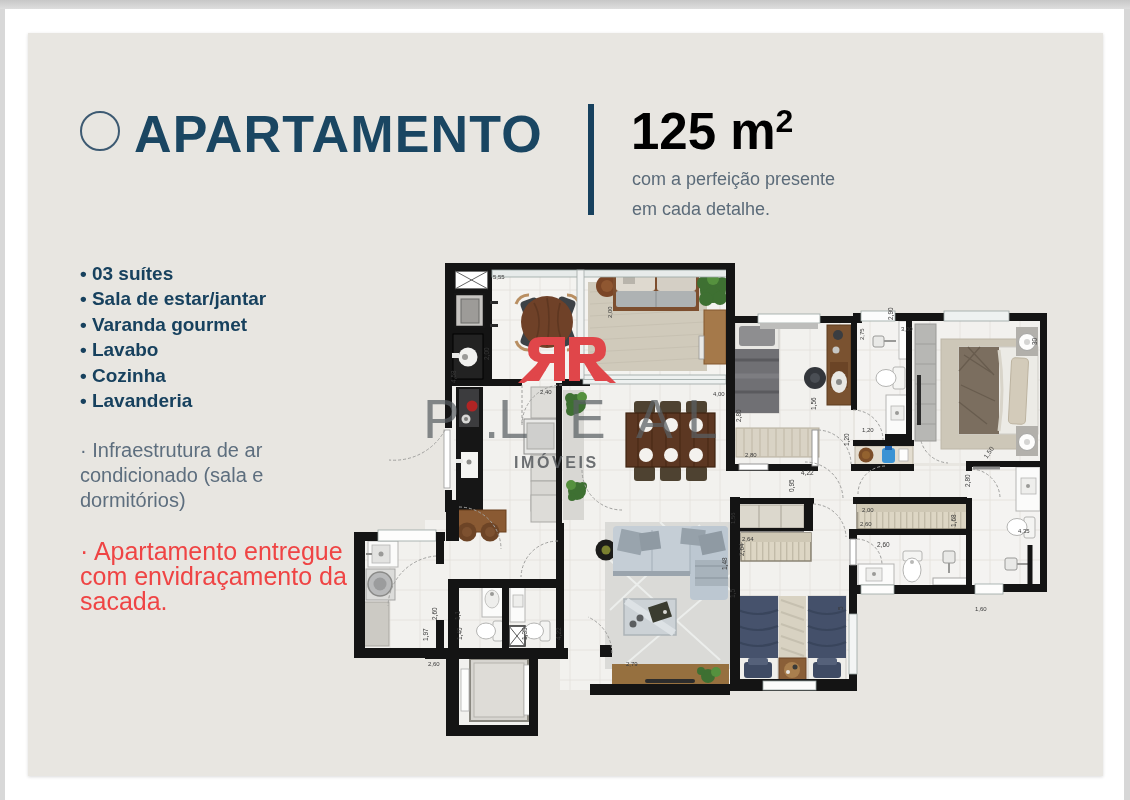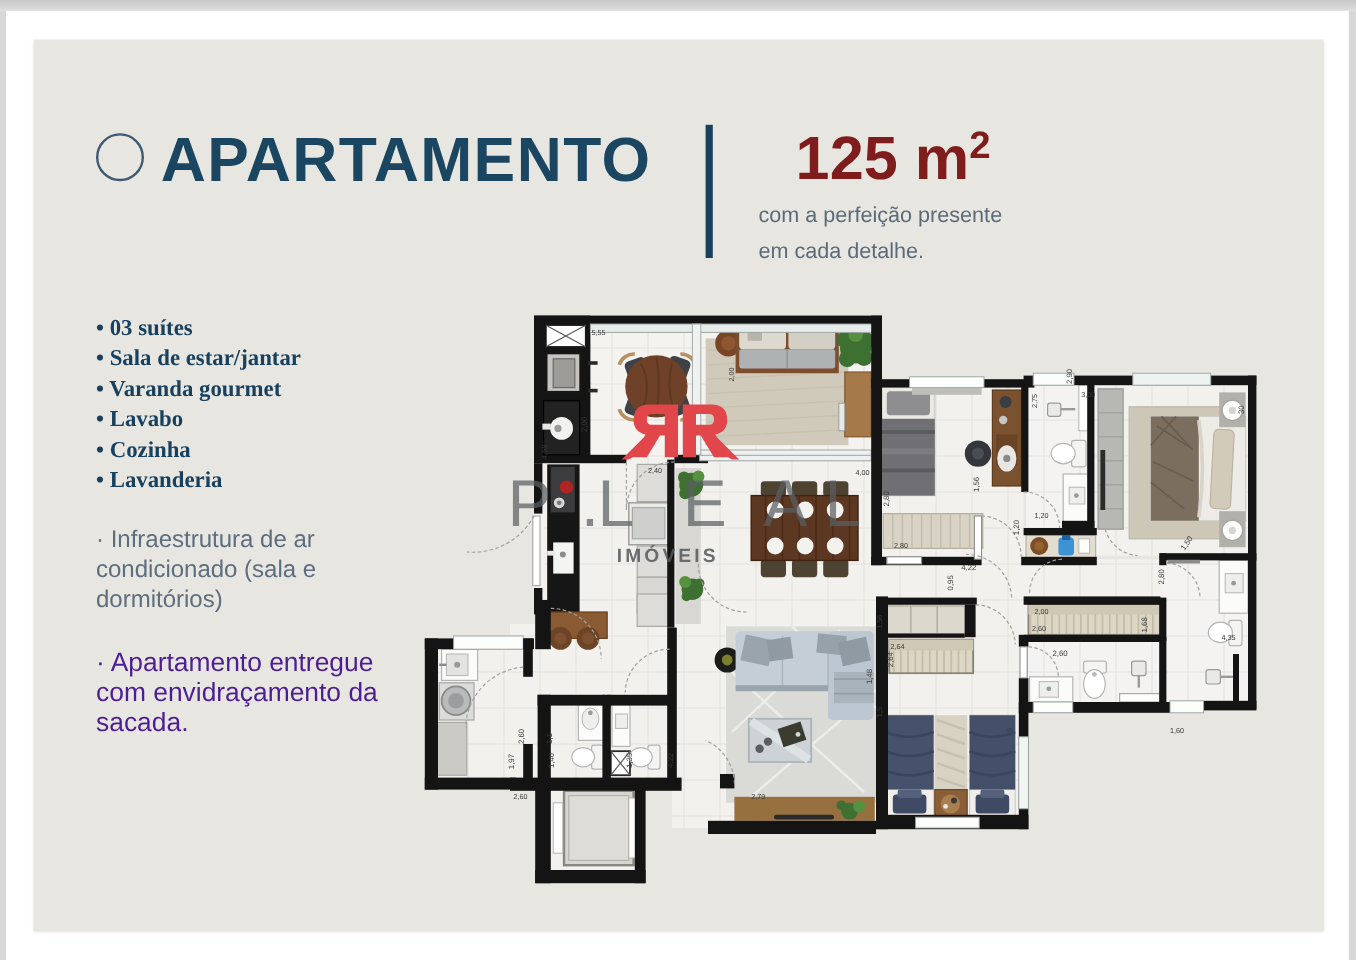--- a/index.html
+++ b/index.html
@@ -17,38 +17,38 @@
 <div class="abs" style="left:1124px;top:9px;width:6px;height:791px;background:#d7d7d7;"></div>
 
 <div class="abs" style="left:28px;top:33px;width:1075px;height:743px;background:#e8e6e1;box-shadow:0 1px 3px rgba(0,0,0,0.15);"></div>
 
 <div class="abs" style="left:80px;top:111px;width:36px;height:36px;border:2.5px solid #3d5a72;border-radius:50%;"></div>
 
 <div class="abs" style="left:134px;top:104px;font-size:52px;font-weight:bold;color:#1a4662;letter-spacing:1.2px;">APARTAMENTO</div>
 
 <div class="abs" style="left:588px;top:104px;width:6px;height:111px;background:#17415e;"></div>
 
-<div class="abs" style="left:631px;top:102px;font-size:51px;font-weight:bold;color:#7f1d1d;margin-left:32px;">125 m<span style="font-size:32px;vertical-align:17px;">2</span></div>
+<div class="abs" style="left:631px;top:102px;font-size:51px;font-weight:bold;color:#000000;">125 m<span style="font-size:32px;vertical-align:17px;">2</span></div>
 
 <div class="abs" style="left:632px;top:164px;font-size:18px;color:#5b6b79;line-height:30px;">com a perfeição presente<br>em cada detalhe.</div>
 
-<div class="abs" style="left:80px;top:261px;font-size:19px;font-weight:bold;color:#17415e;line-height:25.4px;font-family:Liberation Serif, serif;">
+<div class="abs" style="left:80px;top:261px;font-size:19px;font-weight:bold;color:#17415e;line-height:25.4px;">
 • 03 suítes<br>
 • Sala de estar/jantar<br>
 • Varanda gourmet<br>
 • Lavabo<br>
 • Cozinha<br>
 • Lavanderia
 </div>
 
 <div class="abs" style="left:80px;top:438px;font-size:20px;color:#5d6e7e;line-height:25.2px;">
 · Infraestrutura de ar<br>condicionado (sala e<br>dormitórios)
 </div>
 
-<div class="abs" style="left:80px;top:539px;font-size:22px;color:#4c1d95;line-height:25.2px;">
+<div class="abs" style="left:80px;top:539px;font-size:25px;color:#ef4444;line-height:25.2px;">
 · Apartamento entregue<br>com envidraçamento da<br>sacada.
 </div>
 
 <svg class="abs" style="left:340px;top:250px;" width="730" height="510" viewBox="340 250 730 510">
 <defs>
 <pattern id="stripeV" width="6" height="8" patternUnits="userSpaceOnUse">
   <rect width="6" height="8" fill="#ddd6c4"></rect>
   <rect x="0" width="1.4" height="8" fill="#c2bba8"></rect>
 </pattern>
 <pattern id="stripeH" width="8" height="6" patternUnits="userSpaceOnUse">

